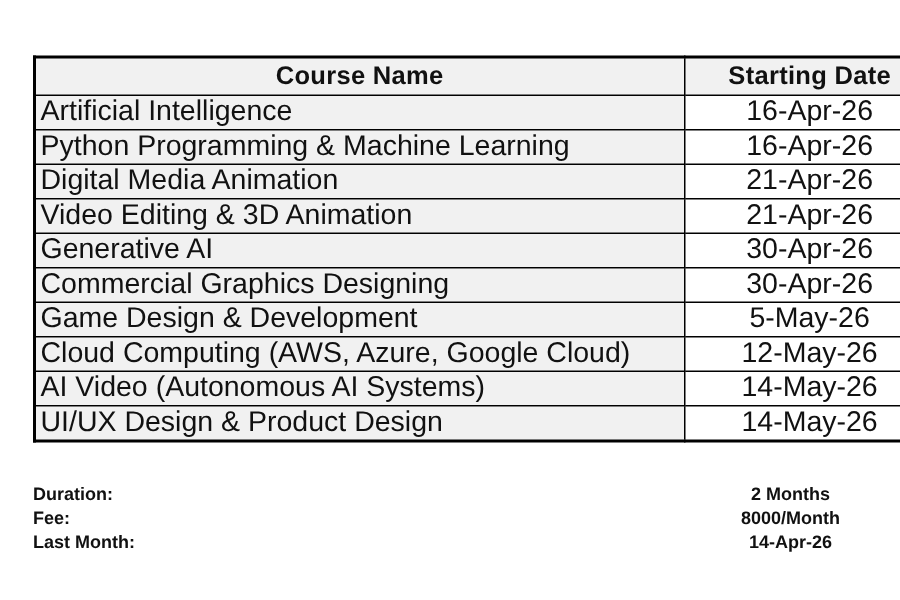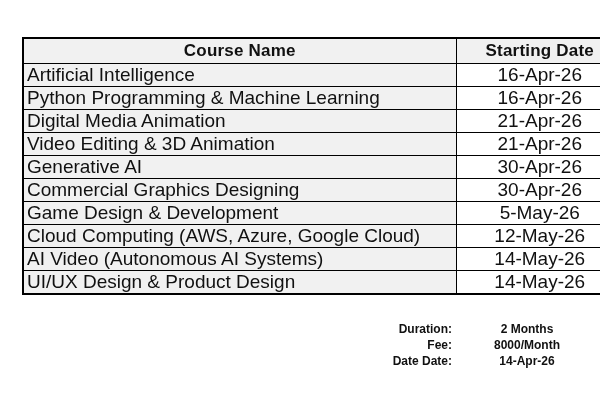--- a/index.html
+++ b/index.html
@@ -73,21 +73,20 @@
   }
   .info-row {
     display: flex;
     height: 16px;
     align-items: center;
     font-size: 12px;
     font-weight: bold;
   }
   .info-label {
     width: 430px;
-    text-align: right;
   }
   .info-value {
     width: 150px;
     text-align: center;
   }
 </style>
 </head>
 <body>
 
 <div class="page">
@@ -146,18 +145,18 @@
   <div class="info-block">
       <div class="info-row">
         <div class="info-label">Duration:</div>
         <div class="info-value">2 Months</div>
       </div>
       <div class="info-row">
         <div class="info-label">Fee:</div>
         <div class="info-value">8000/Month</div>
       </div>
       <div class="info-row">
-        <div class="info-label">Date Date:</div>
+        <div class="info-label">Last Month:</div>
         <div class="info-value">14-Apr-26</div>
       </div>
     </div>
 
 </div>
 
 </body></html>

